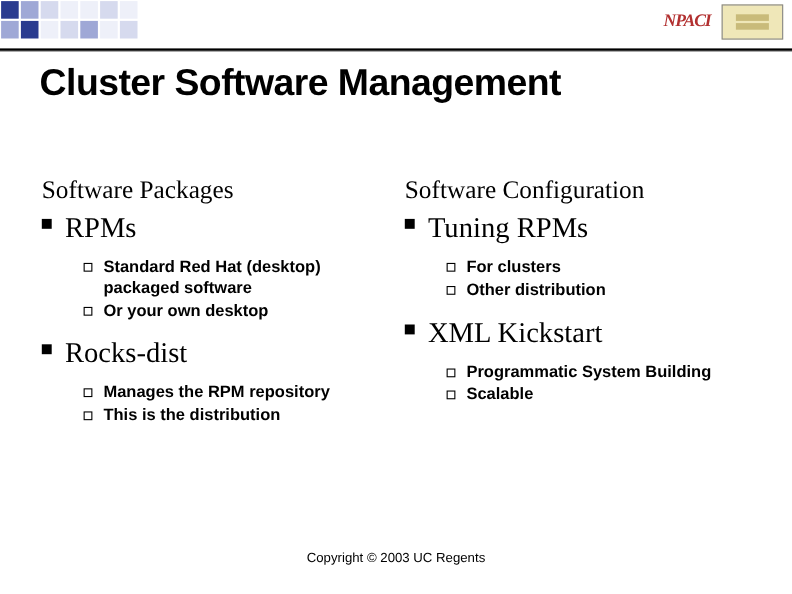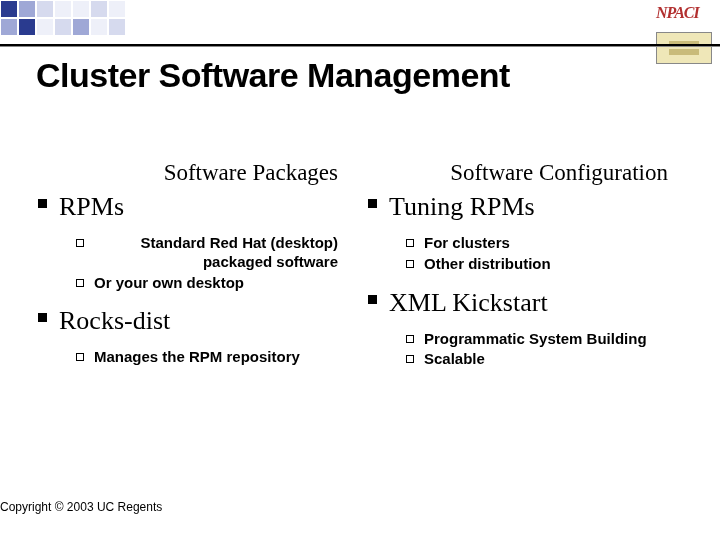--- a/index.html
+++ b/index.html
@@ -27,22 +27,21 @@
   .sq { width: 16px; height: 16px; margin: 1px; }
   .sq.dark { background: #2a3b8f; }
   .sq.med  { background: #9fa8d6; }
   .sq.light{ background: #d6daee; }
   .sq.xl   { background: #eef0f9; }
   .logo-right {
     position: absolute;
     top: 4px; right: 8px;
     display: flex;
     gap: 10px;
-    align-items: flex-start;
-    flex-direction: column;
+    align-items: center;
   }
   .npac {
     font-family: Georgia, serif;
     font-weight: bold;
     font-style: italic;
     font-size: 16px;
     color: #b23030;
     letter-spacing: -1px;
   }
   .badge {
@@ -74,21 +73,20 @@
     color: #000;
     letter-spacing: -0.5px;
   }
   .columns {
     position: absolute;
     top: 160px;
     left: 38px;
     right: 52px;
     display: flex;
     gap: 30px;
-    text-align: right;
   }
   .col { flex: 1; }
   .col-heading {
     font-family: "Times New Roman", Times, serif;
     font-size: 23px;
     font-weight: normal;
     color: #000;
     margin-bottom: 6px;
   }
   .lvl1 {
@@ -131,20 +129,21 @@
     width: 8px; height: 8px;
     border: 1px solid #000;
     margin-right: 10px;
     margin-top: 5px;
     flex-shrink: 0;
   }
   .footer {
     position: absolute;
     bottom: 26px;
     width: 100%;
+    text-align: center;
     font-size: 12px;
     color: #000;
   }
 </style>
 </head>
 <body>
 
 <div class="top-decor">
   <div class="squares">
     <span class="sq dark"></span>
@@ -200,20 +199,24 @@
       <li class="lvl1-item">
         <span class="bullet-sq"></span>
         <span>Rocks-dist</span>
       </li>
     </ul>
     <ul class="lvl2">
       <li class="lvl2-item">
         <span class="bullet-open"></span>
         <span>Manages the RPM repository</span>
       </li>
+      <li class="lvl2-item">
+        <span class="bullet-open"></span>
+        <span>This is the distribution</span>
+      </li>
     </ul>
   </div>
 
   <div class="col">
     <div class="col-heading">Software Configuration</div>
 
     <ul class="lvl1">
       <li class="lvl1-item">
         <span class="bullet-sq"></span>
         <span>Tuning RPMs</span>

